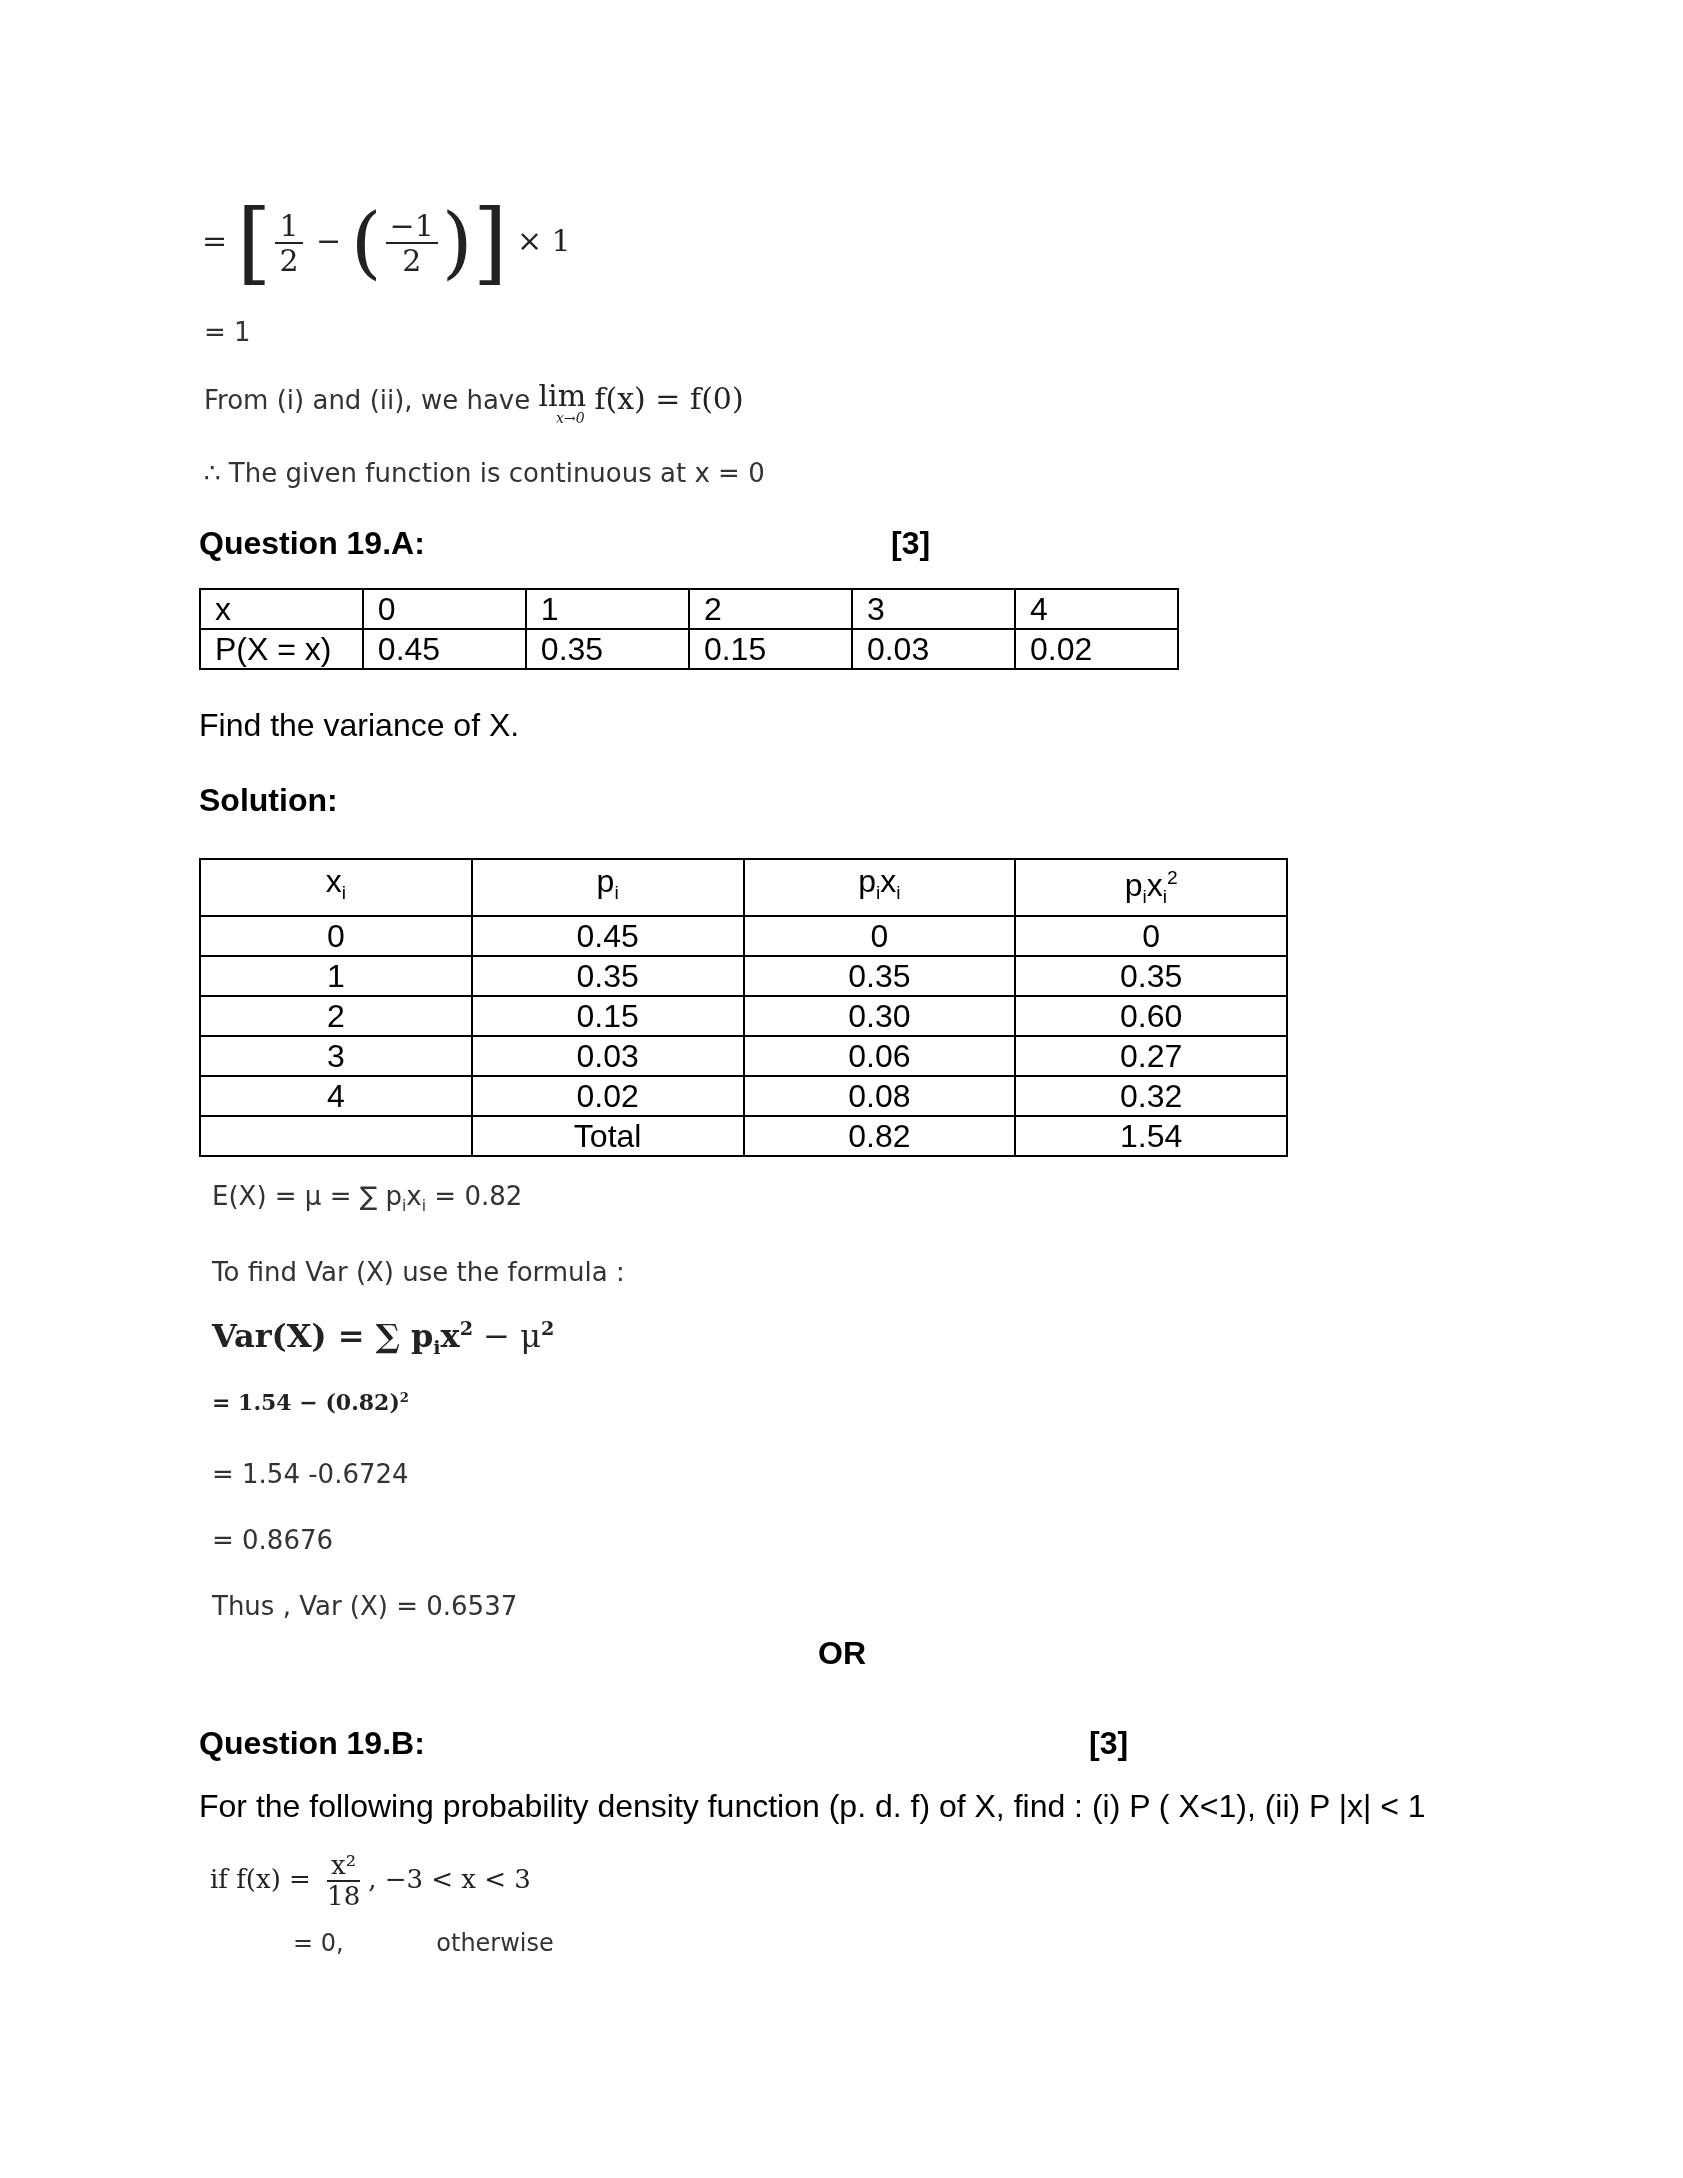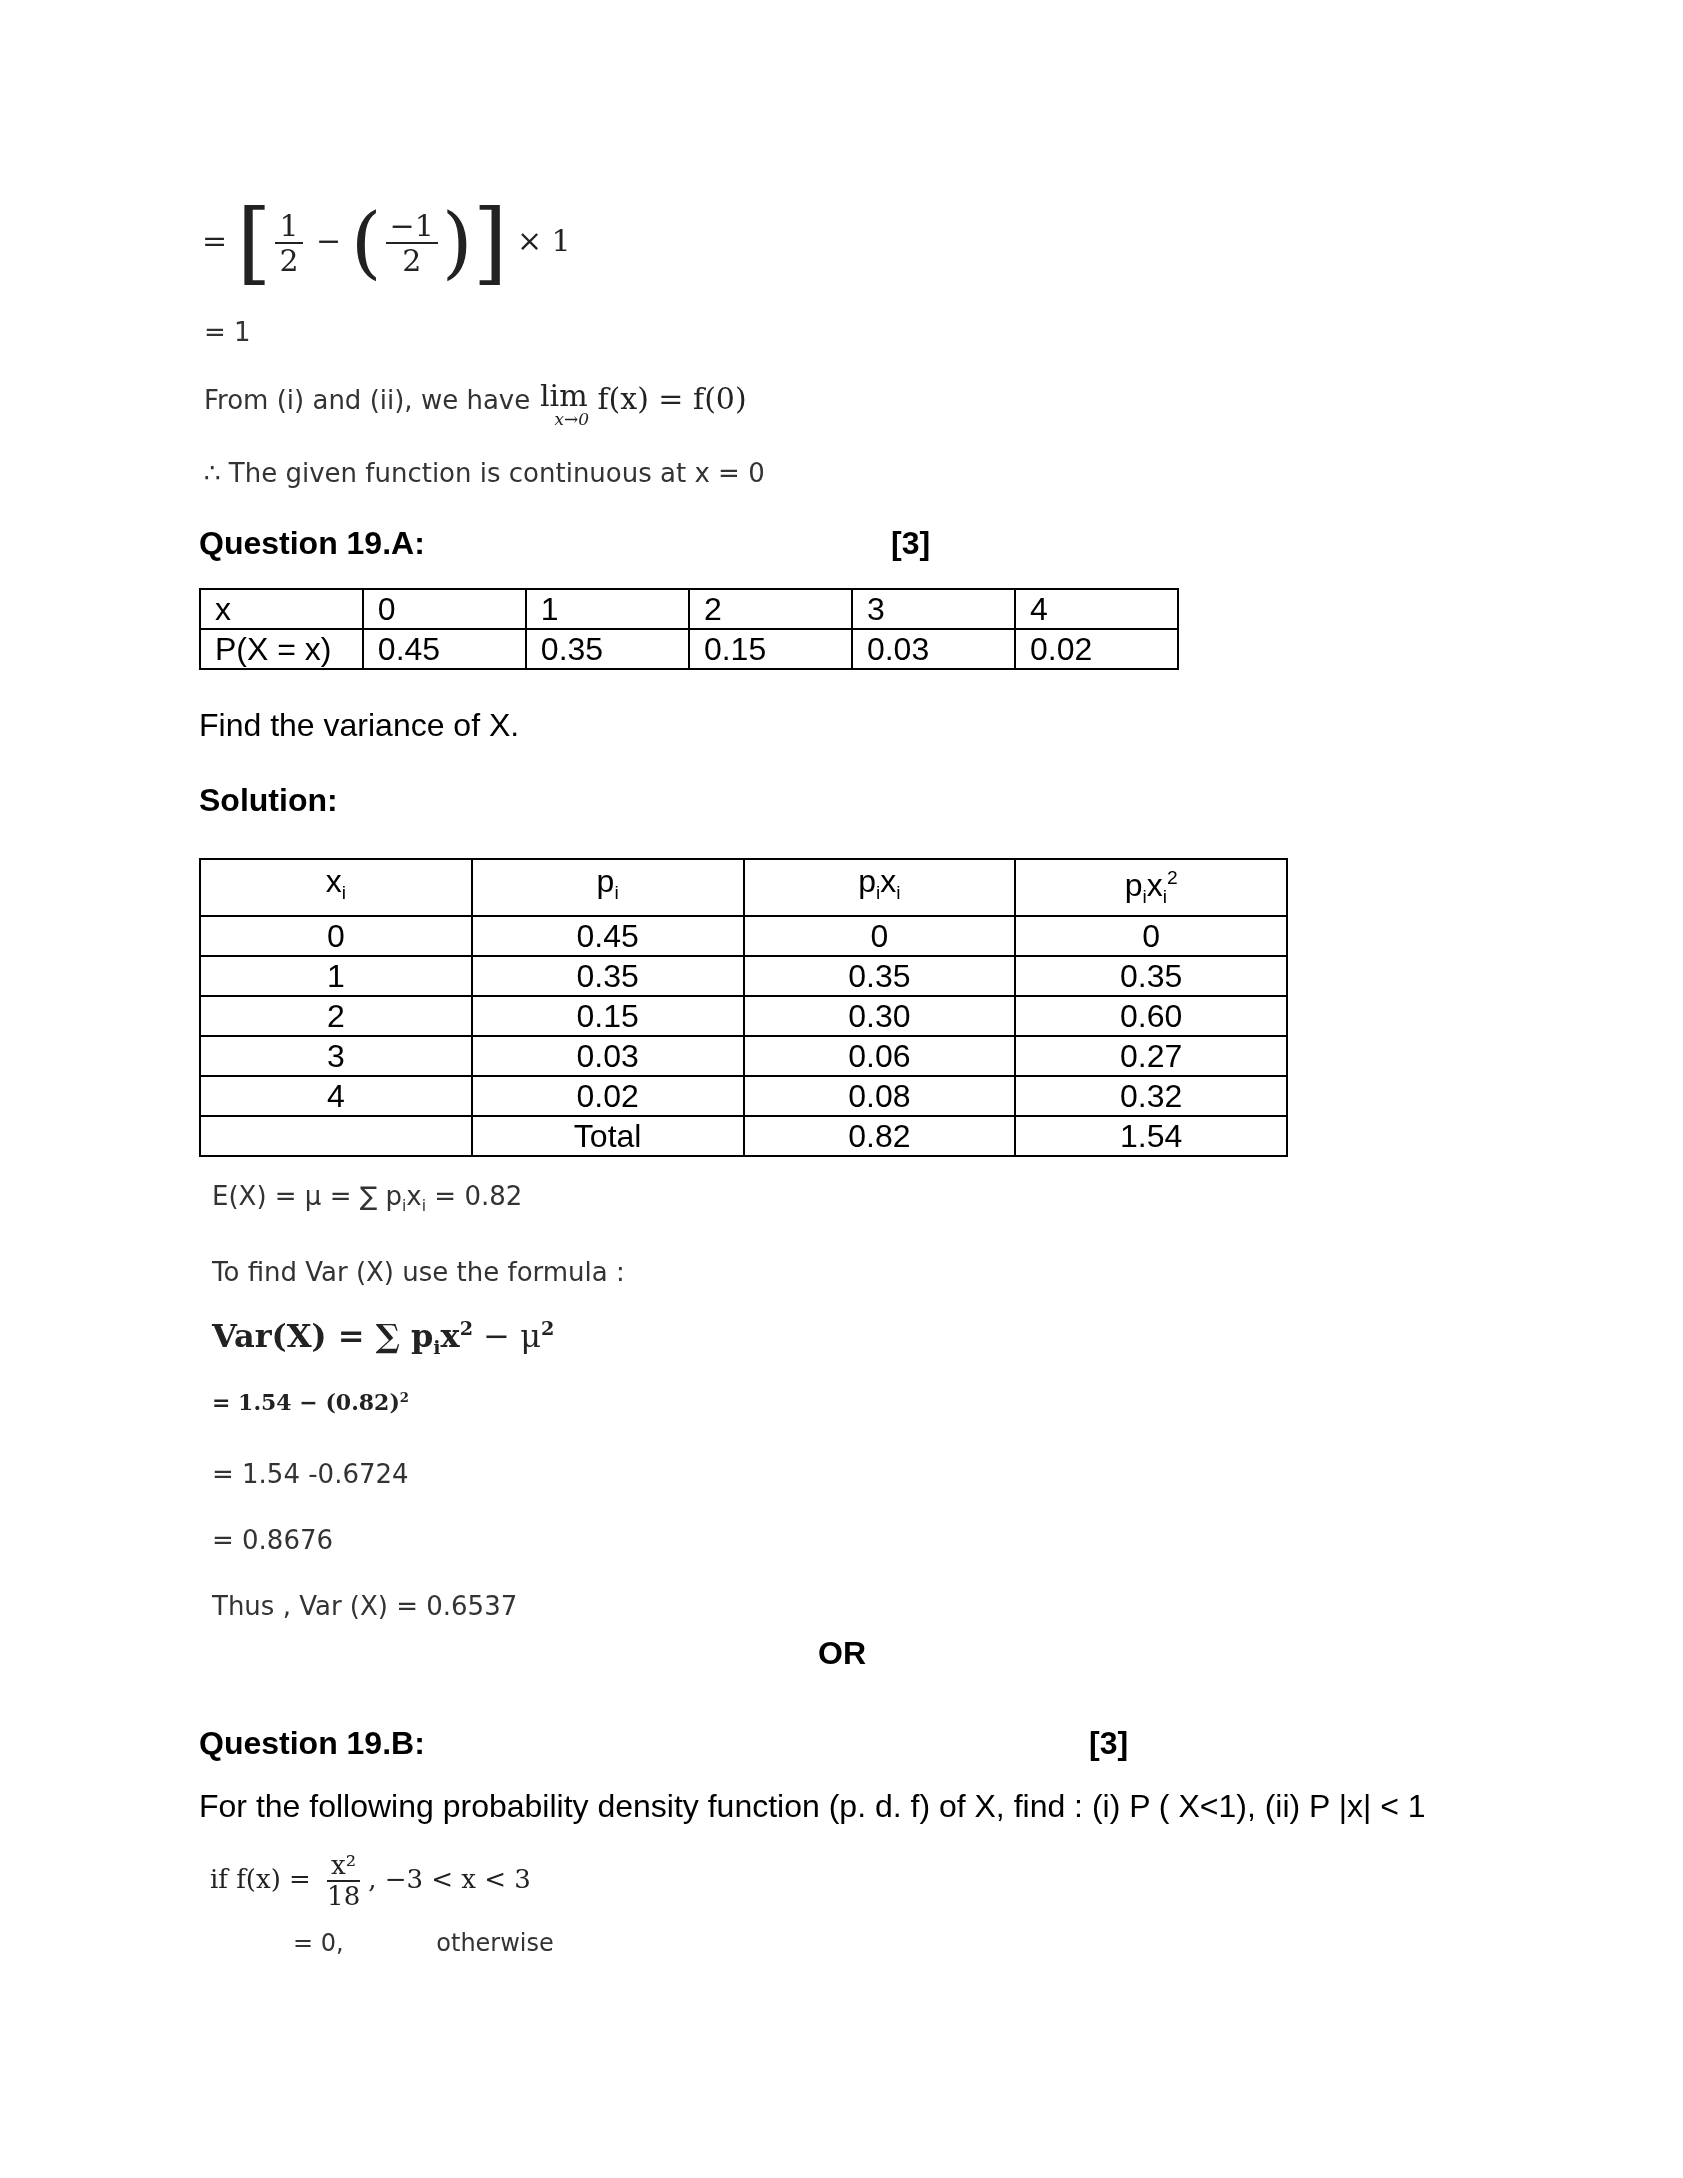--- a/index.html
+++ b/index.html
@@ -14,21 +14,21 @@
   .frac .den { padding:0 4px; line-height:1.1; }
   .bigbr { font-size:89px; font-weight:100; vertical-align:middle; line-height:1; }
   .bigpar { font-size:79px; font-weight:100; vertical-align:middle; line-height:1; }
   table { border-collapse:collapse; position:absolute; font-family:"Liberation Sans", sans-serif; font-size:32px; }
   table td { border:2px solid #000; padding:0; height:38px; line-height:36px; }
   #t1 td { padding-left:14px; width:149px; }
   #t1 td:first-child { width:149px; }
   #t2 td { text-align:center; width:269px; }
   sub, sup { font-size:60%; }
   .lim { display:inline-flex; flex-direction:column; align-items:center; vertical-align:top; line-height:1; }
-  .lim .sub { font-size:17px; font-style:italic;margin-left:16px; }
+  .lim .sub { font-size:14px; font-style:italic;margin-left:16px; }
 </style>
 </head>
 <body>
 
 <div class="abs math" style="left:202px; top:198px; font-size:30px;">
   <span>=</span>
   <span class="bigbr">[</span><span class="frac">
       <span class="num">1</span>
       <span class="den">2</span>
     </span>

